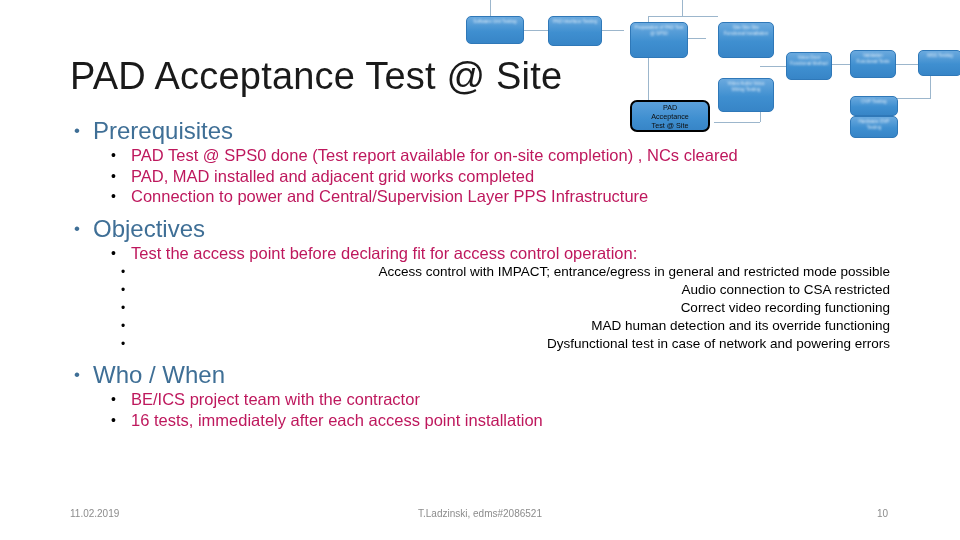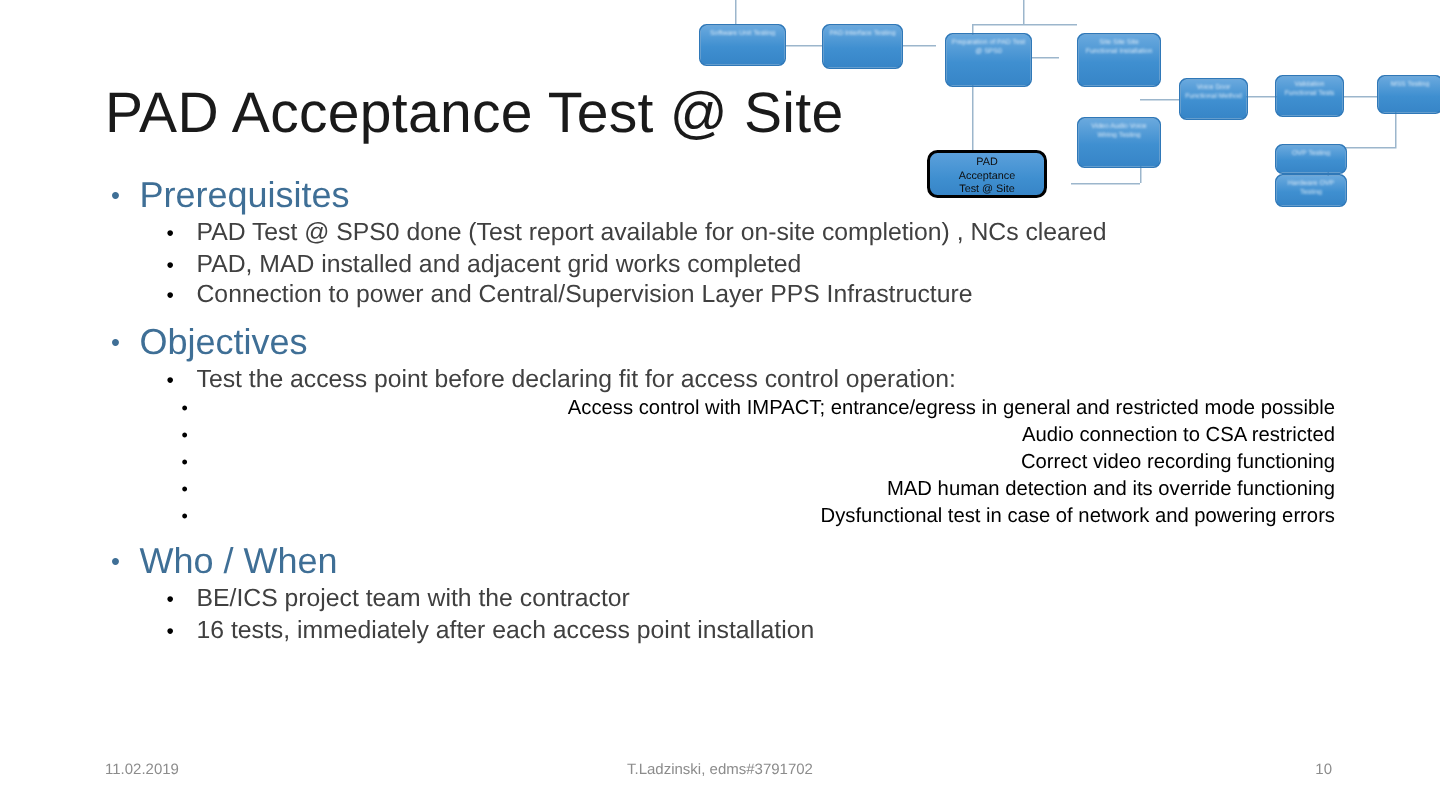--- a/index.html
+++ b/index.html
@@ -66,21 +66,21 @@
     top: 0;
     color: #3f6f96;
     font-size: 17px;
     line-height: 26px;
   }
 
   
   li.h2 {
     position: relative;
     padding-left: 28px;
-    color: #404040;
+    color: #be185d;
     font-size: 16.5px;
     line-height: 20.5px;
   }
   li.h2::before {
     content: "\2022";
     position: absolute;
     left: 8px;
     top: 0;
     font-size: 14px;
     line-height: 20.5px;
@@ -168,21 +168,21 @@
   .dg-line {
     position: absolute;
     background: #9cb6cc;
   }
   .dg-line.h { height: 1px; }
   .dg-line.v { width: 1px; }
 
   
   .dg-callout {
     position: absolute;
-    left: 188px;
+    left: 200px;
     top: 100px;
     width: 80px;
     height: 32px;
     background: linear-gradient(180deg, #5ba0db 0%, #3f8fd0 60%, #3785c7 100%);
     border: 2.5px solid #000000;
     border-radius: 7px;
     box-sizing: border-box;
     display: flex;
     align-items: center;
     justify-content: center;
@@ -308,17 +308,17 @@
       </li>
     </ul>
     <ul class="lvl2">
       <li class="h2">BE/ICS project team with the contractor</li>
       <li class="h2">16 tests, immediately after each access point installation</li>
     </ul>
   </div>
 
   <div class="footer">
     <span class="f-date">11.02.2019</span>
-    <span class="f-mid">T.Ladzinski, edms#3791702</span>
+    <span class="f-mid">T.Ladzinski, edms#2086521</span>
     <span class="f-page">10</span>
   </div>
 
 </div>
 
 </body></html>

